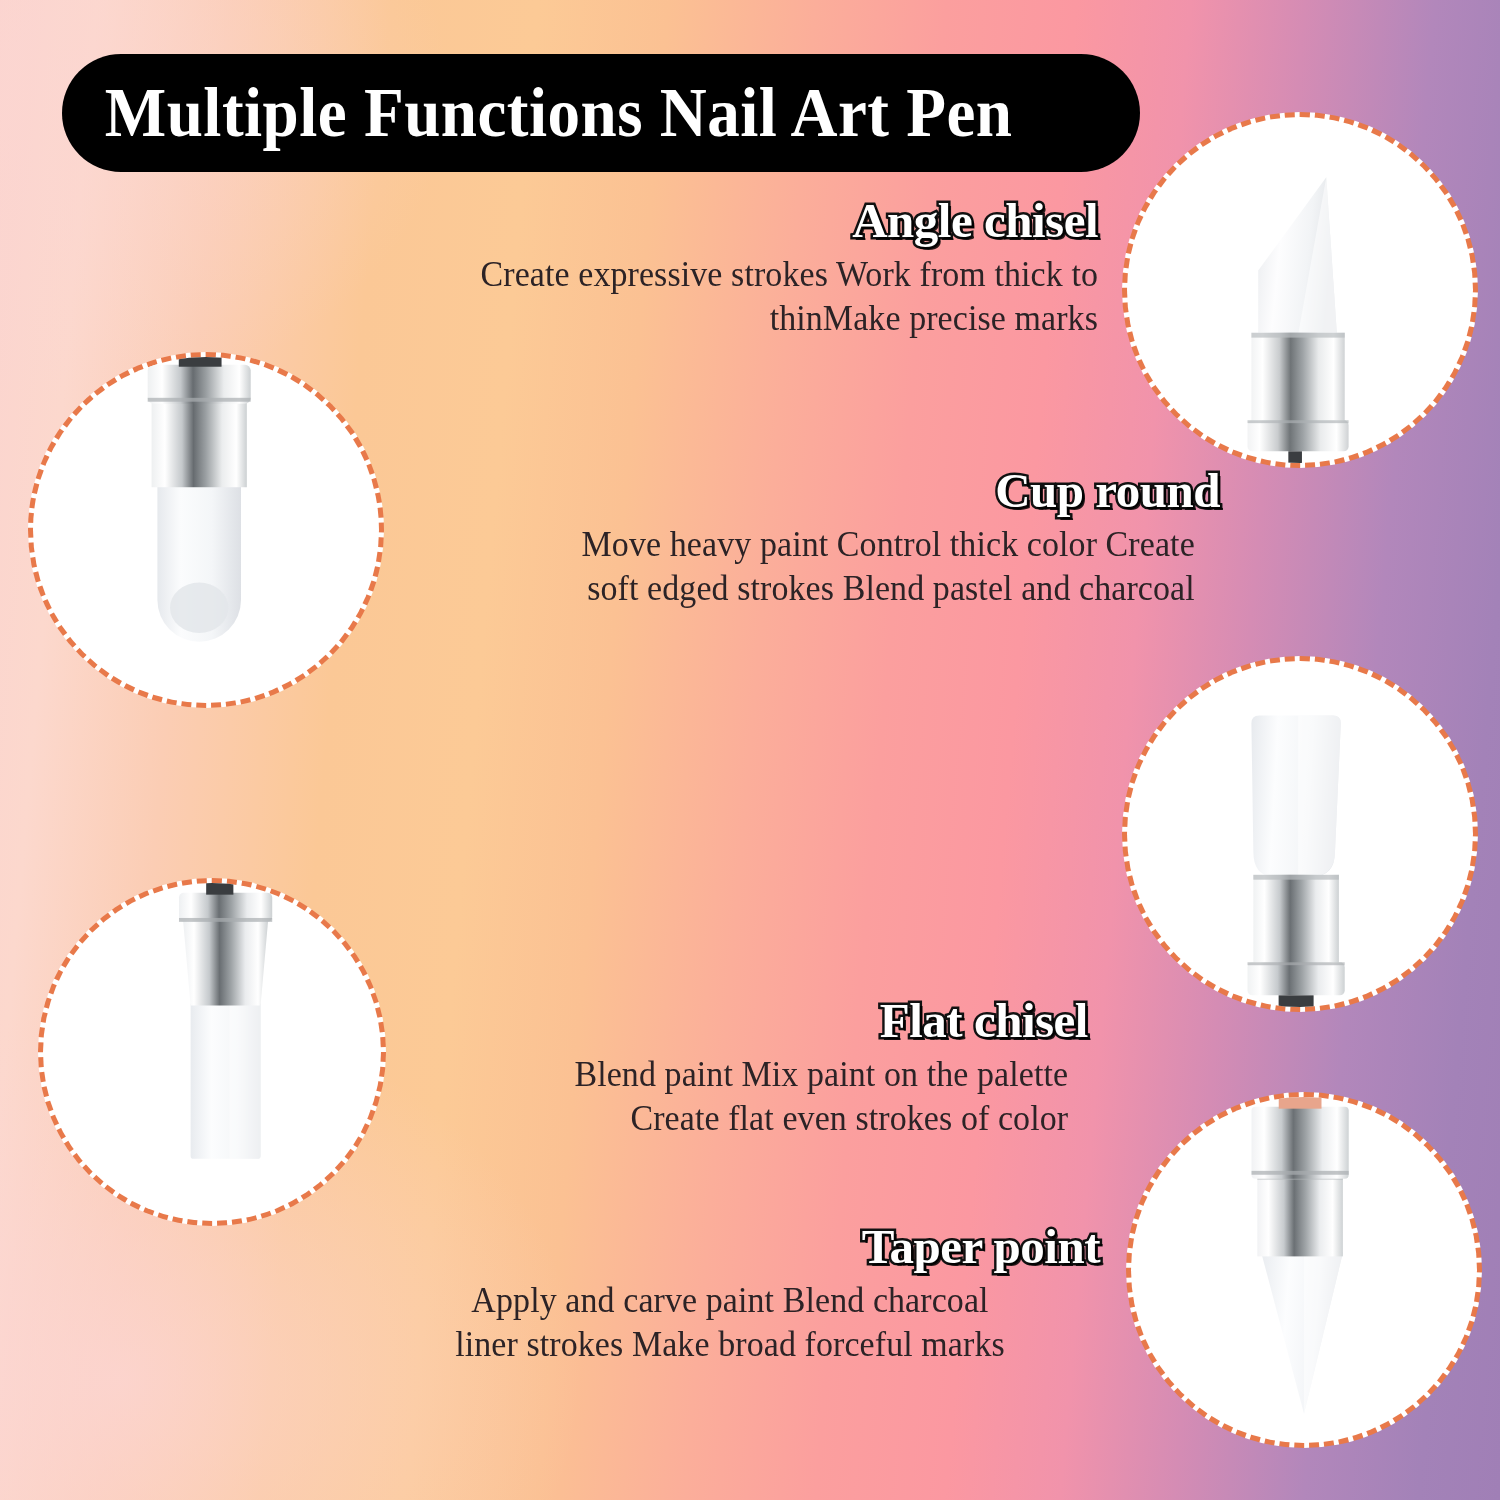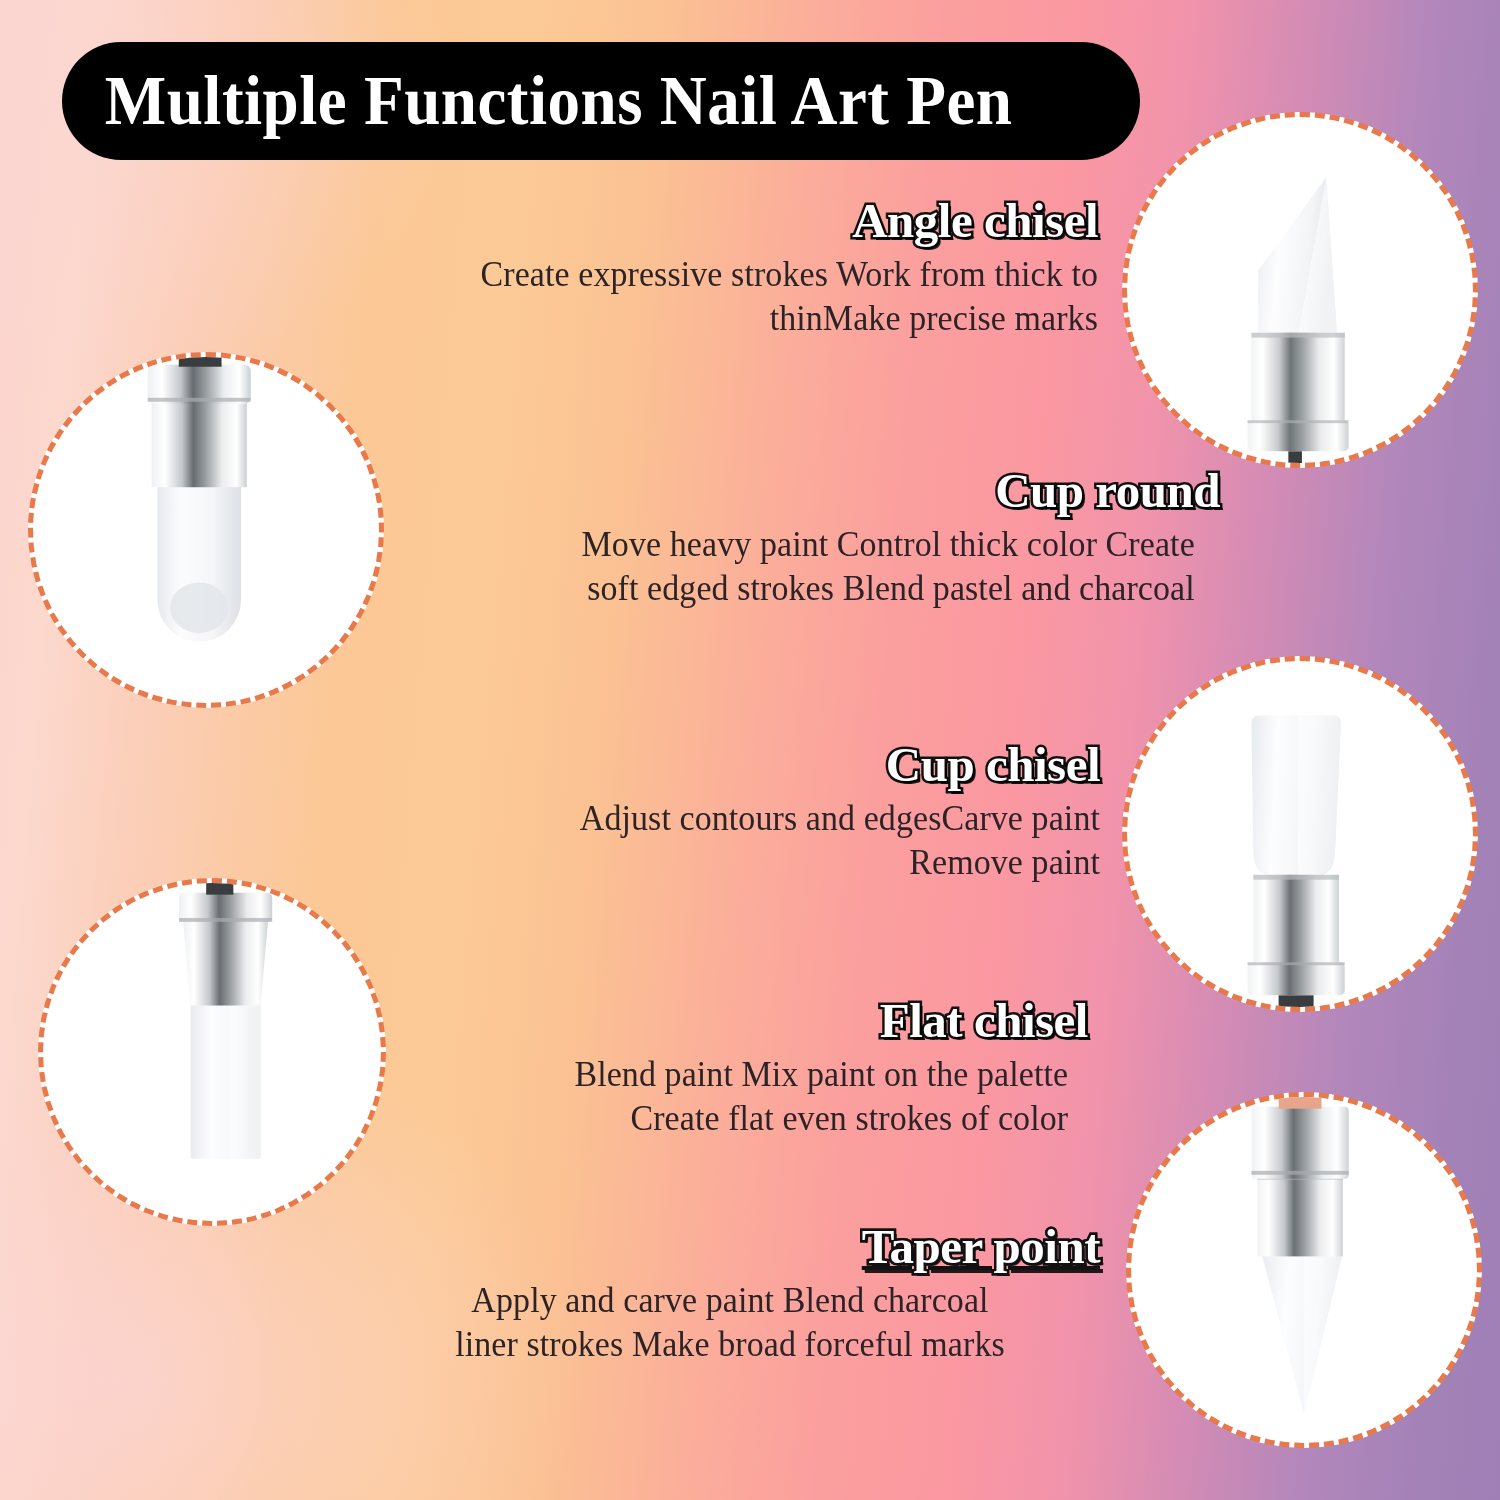--- a/index.html
+++ b/index.html
@@ -44,21 +44,21 @@
     pointer-events: none;
     background:
       radial-gradient(ellipse 640px 520px at 8% 92%, rgba(252,214,214,0.75) 0%, rgba(252,214,214,0.0) 72%),
       radial-gradient(ellipse 520px 420px at 4% 6%, rgba(252,214,210,0.60) 0%, rgba(252,214,210,0.0) 75%);
   }
 
   
   .title-pill {
     position: absolute;
     left: 62px;
-    top: 42px;
+    top: 54px;
     width: 1078px;
     height: 118px;
     background: #000000;
     border-radius: 59px;
     z-index: 6;
     display: flex;
     align-items: center;
     text-align: center;
   }
   .title-text {
@@ -327,37 +327,30 @@
   </div>
 
   <div class="block align-left" id="block-cup-round">
     <h2>Cup round</h2>
     <p>
       <span>Move heavy paint Control thick color Create</span><br>
       <span>soft edged strokes Blend pastel and charcoal</span>
     </p>
   </div>
 
-  <div class="block align-right" id="block-cup-chisel">
-    <h2>Cup chisel</h2>
-    <p>
-      <span>Adjust contours and edgesCarve paint</span><br>
-      <span>Remove paint</span>
-    </p>
-  </div>
 
   <div class="block align-left" id="block-flat">
     <h2>Flat chisel</h2>
     <p>
       <span>Blend paint Mix paint on the palette</span><br>
       <span>Create flat even strokes of color</span>
     </p>
   </div>
 
   <div class="block align-center" id="block-taper">
-    <h2 style="text-align:right;text-decoration:underline;">Taper point</h2>
+    <h2 style="text-align:right;">Taper point</h2>
     <p>
       <span>Apply and carve paint Blend charcoal</span><br>
       <span>liner strokes Make broad forceful marks</span>
     </p>
   </div>
 
 </div>
 
 </body></html>

